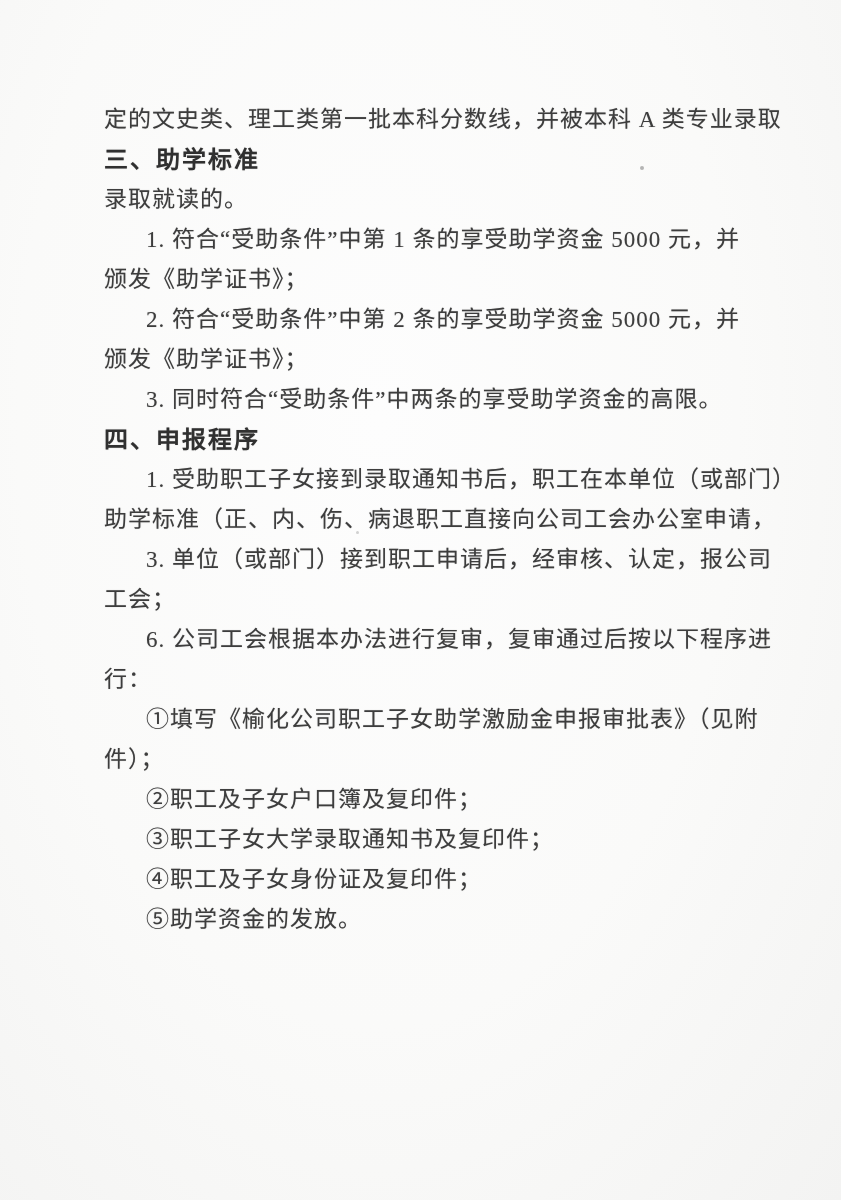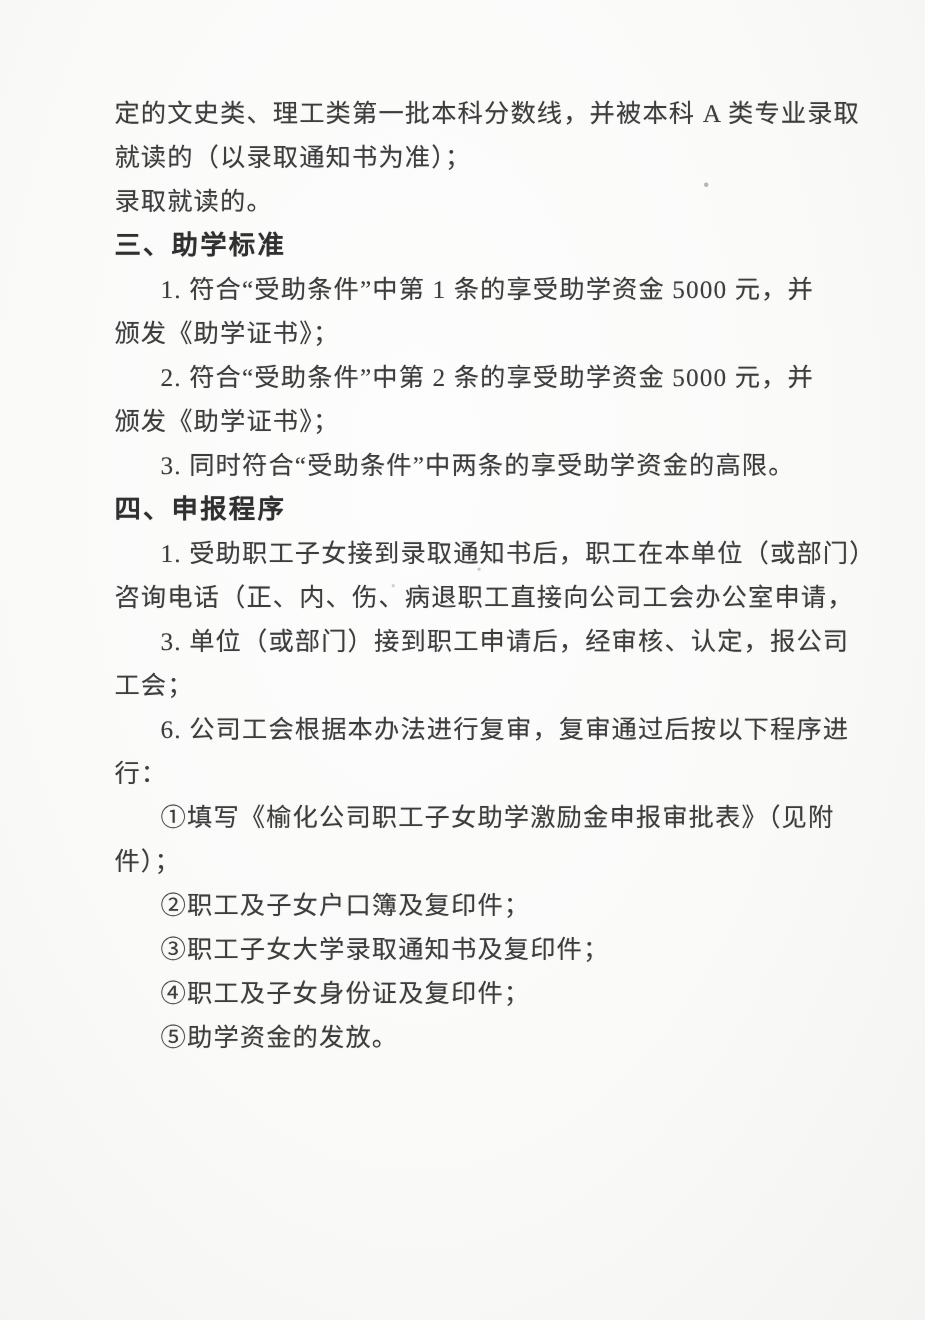--- a/index.html
+++ b/index.html
@@ -13,21 +13,21 @@
     height: 1200px;
     margin: 0 auto;
     overflow: hidden;
     background: radial-gradient(ellipse at 45% 35%, #fdfdfd 0%, #fafaf9 55%, #f3f3f2 100%);
     font-family: "Liberation Serif", "DejaVu Serif", serif;
     color: #3a3a3a;
   }
   .text-block {
     position: absolute;
     left: 104px;
-    top: 84px;
+    top: 100px;
     width: 648px;
   }
   .line {
     height: 40px;
     line-height: 40px;
     font-size: 23px;
     letter-spacing: 1px;
     white-space: nowrap;
     color: #3d3d3d;
     text-shadow: 0 0 1px rgba(70,70,70,0.35);
@@ -49,31 +49,30 @@
   .speck.s1 { left: 640px; top: 166px; width: 4px; height: 4px; opacity: 0.65; }
   .speck.s2 { left: 434px; top: 516px; width: 3px; height: 3px; opacity: 0.45; }
   .speck.s3 { left: 356px; top: 531px; width: 3px; height: 3px; opacity: 0.40; }
 </style>
 </head>
 <body>
 
 <div class="page">
   <div class="text-block">
     <div class="line">定的文史类、理工类第一批本科分数线，并被本科 A 类专业录取</div>
-    <div class="line">就读的（以录取通知书为准）；</div>
+    <div class="line heading">三、助学标准</div>
     <div class="line">录取就读的。</div>
-    <div class="line heading">三、助学标准</div>
     <div class="line indent">1. 符合“受助条件”中第 1 条的享受助学资金 5000 元，并</div>
     <div class="line">颁发《助学证书》；</div>
     <div class="line indent">2. 符合“受助条件”中第 2 条的享受助学资金 5000 元，并</div>
     <div class="line">颁发《助学证书》；</div>
     <div class="line indent">3. 同时符合“受助条件”中两条的享受助学资金的高限。</div>
     <div class="line heading">四、申报程序</div>
     <div class="line indent">1. 受助职工子女接到录取通知书后，职工在本单位（或部门）</div>
-    <div class="line">咨询电话（正、内、伤、病退职工直接向公司工会办公室申请，</div>
+    <div class="line">助学标准（正、内、伤、病退职工直接向公司工会办公室申请，</div>
     <div class="line indent">3. 单位（或部门）接到职工申请后，经审核、认定，报公司</div>
     <div class="line">工会；</div>
     <div class="line indent">6. 公司工会根据本办法进行复审，复审通过后按以下程序进</div>
     <div class="line">行：</div>
     <div class="line indent">①填写《榆化公司职工子女助学激励金申报审批表》（见附</div>
     <div class="line">件）；</div>
     <div class="line indent">②职工及子女户口簿及复印件；</div>
     <div class="line indent">③职工子女大学录取通知书及复印件；</div>
     <div class="line indent">④职工及子女身份证及复印件；</div>
     <div class="line indent">⑤助学资金的发放。</div>

